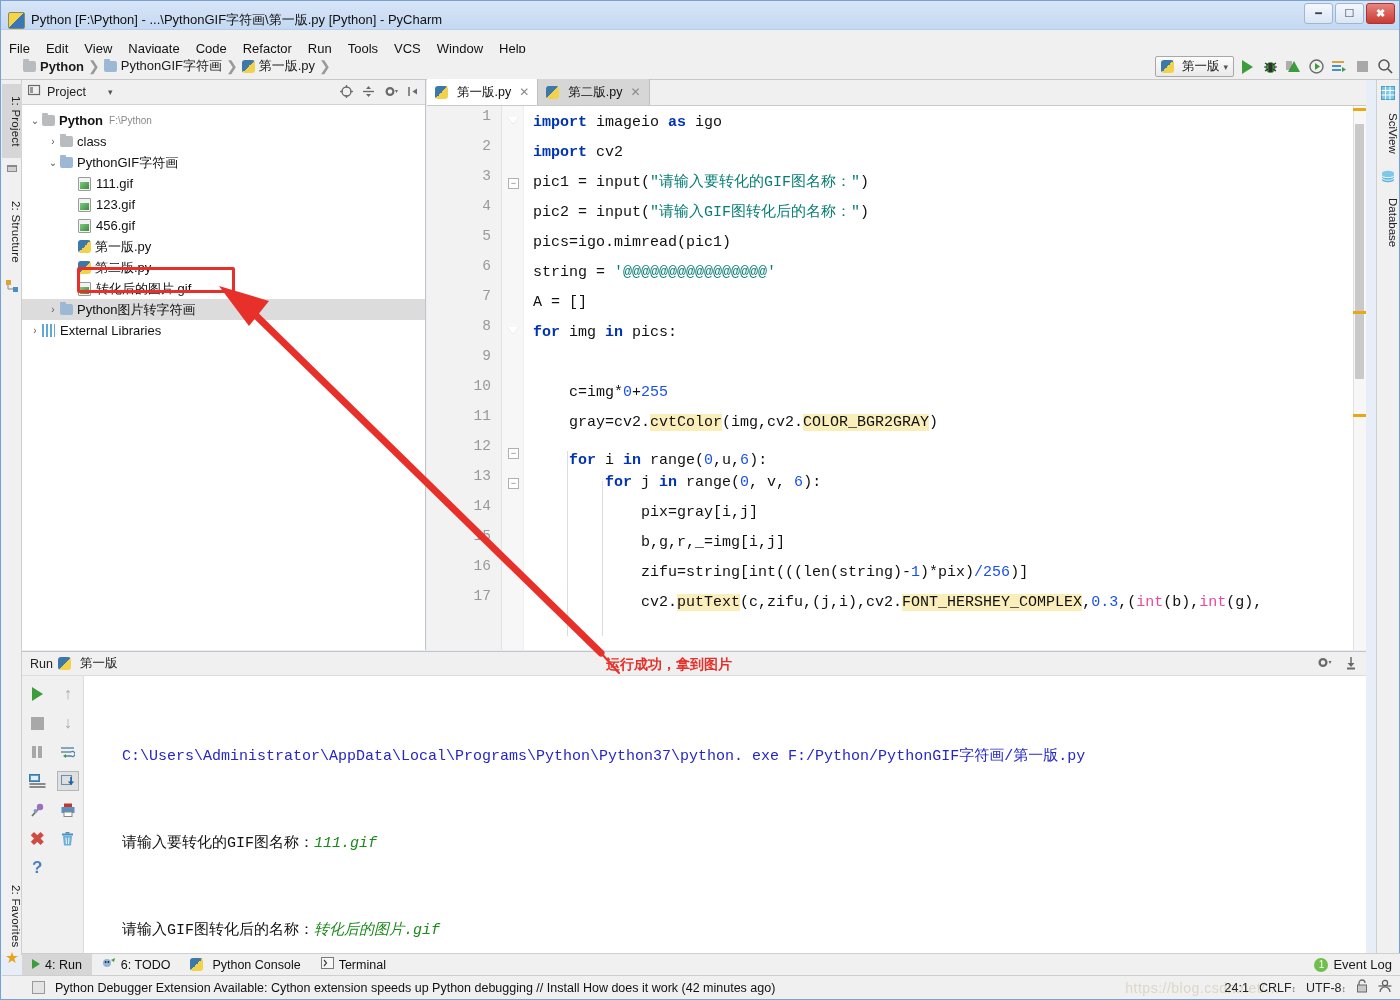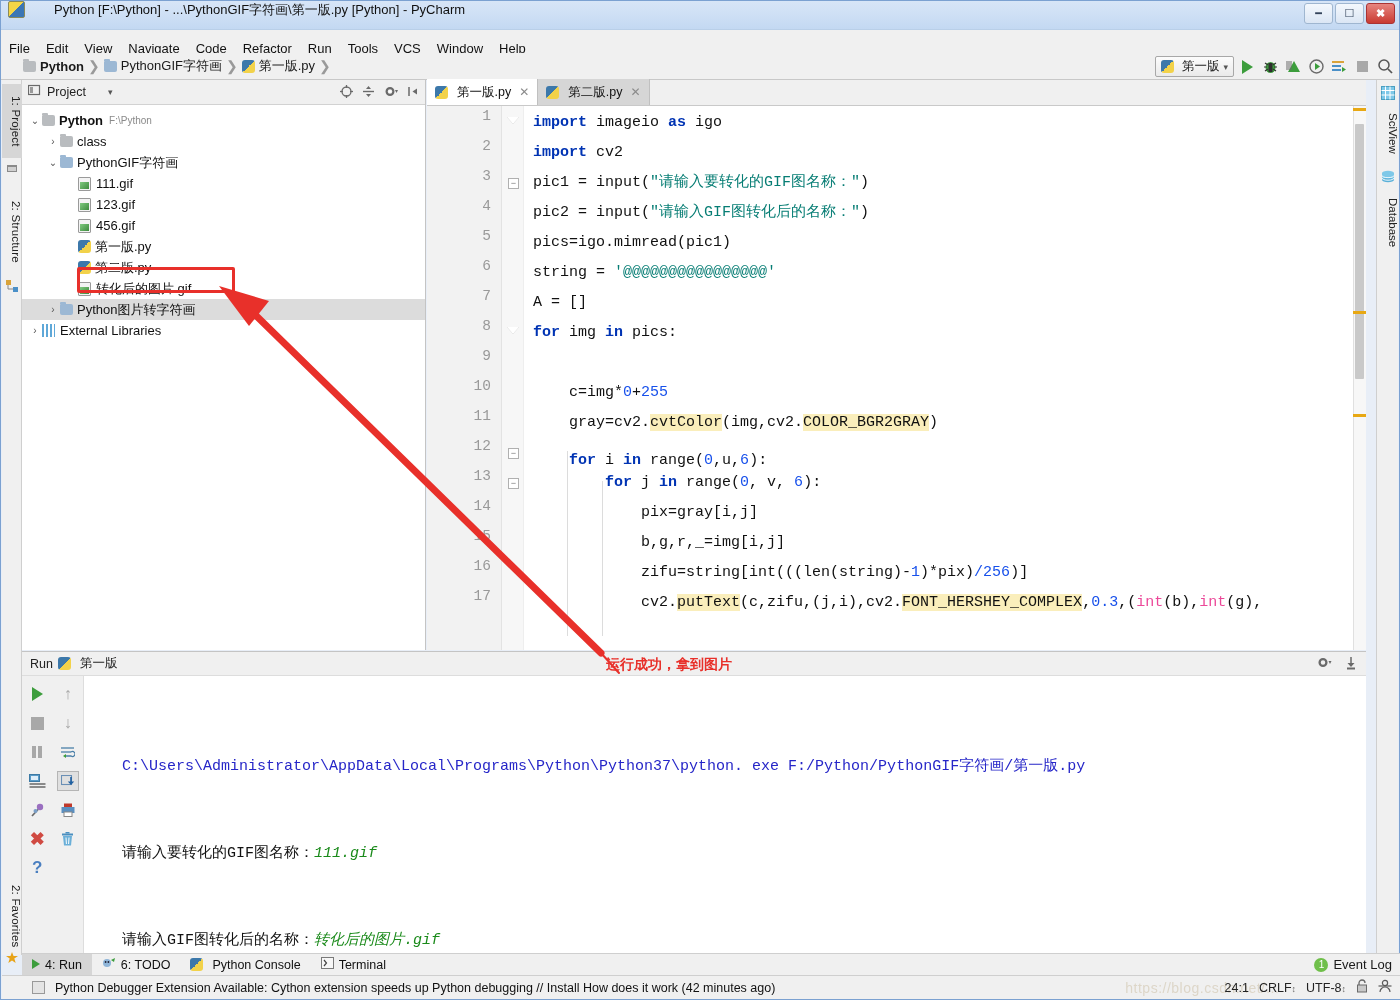--- a/index.html
+++ b/index.html
@@ -13,23 +13,22 @@
   #app {
     position:relative; width:1400px; height:1000px;
     background:#e8eef7;
     border:1px solid #7ba1d1;
   }
 
   
   .titlebar {
     position:absolute; left:0; top:0; width:1398px; height:29px;
     background:linear-gradient(to bottom,#d7e5f7 0%,#cfe0f5 45%,#c3d8f2 100%);
-    display:flex; align-items:flex-start;
+    display:flex; align-items:flex-end;
     border-bottom:1px solid #b9cfe8;
-    gap:23px;
   }
   .title-icon {
     width:17px; height:17px; margin-left:7px; margin-right:6px;
     background:linear-gradient(135deg,#f5d547 50%,#3b76b5 50%);
     border:1px solid #8a8a5a; border-radius:2px;
     flex:0 0 auto;
   }
   .title-text { font-size:13px; color:#111; white-space:nowrap; }
   .wincontrols { position:absolute; right:4px; top:2px; display:flex; gap:2px; }
   .wbtn {
@@ -227,21 +226,21 @@
   .runbody { position:relative; height:278px; display:flex; background:#fff; }
   .runtools {
     width:62px; background:#f0f0f0; border-right:1px solid #ddd;
     display:flex; padding-top:5px;
   }
   .tcol { width:31px; display:flex; flex-direction:column; align-items:center; gap:9px; padding-top:3px; }
   .tbtn { width:22px;height:20px; display:flex;align-items:center;justify-content:center;font-size:14px;color:#6d6d6d; }
   .console {
     flex:1; padding:8px 0 0 38px;
     font-family:"Liberation Mono", monospace; font-size:15px; line-height:29px;
-    color:#111; white-space:pre;margin-top:10px;
+    color:#111; white-space:pre;
   }
   .c-blue { color:#2626c8; }
   .c-green-i { color:#1a8a1a; font-style:italic; }
 
   
   .bottombar {
     position:absolute; left:21px; top:952px; width:1378px; height:22px;
     background:#f0f0f0; display:flex; align-items:center; border-top:1px solid #cfcfcf;
   }
   .bb-item { display:flex; align-items:center; gap:5px; padding:0 10px; height:22px; font-size:12.5px; color:#111; }

